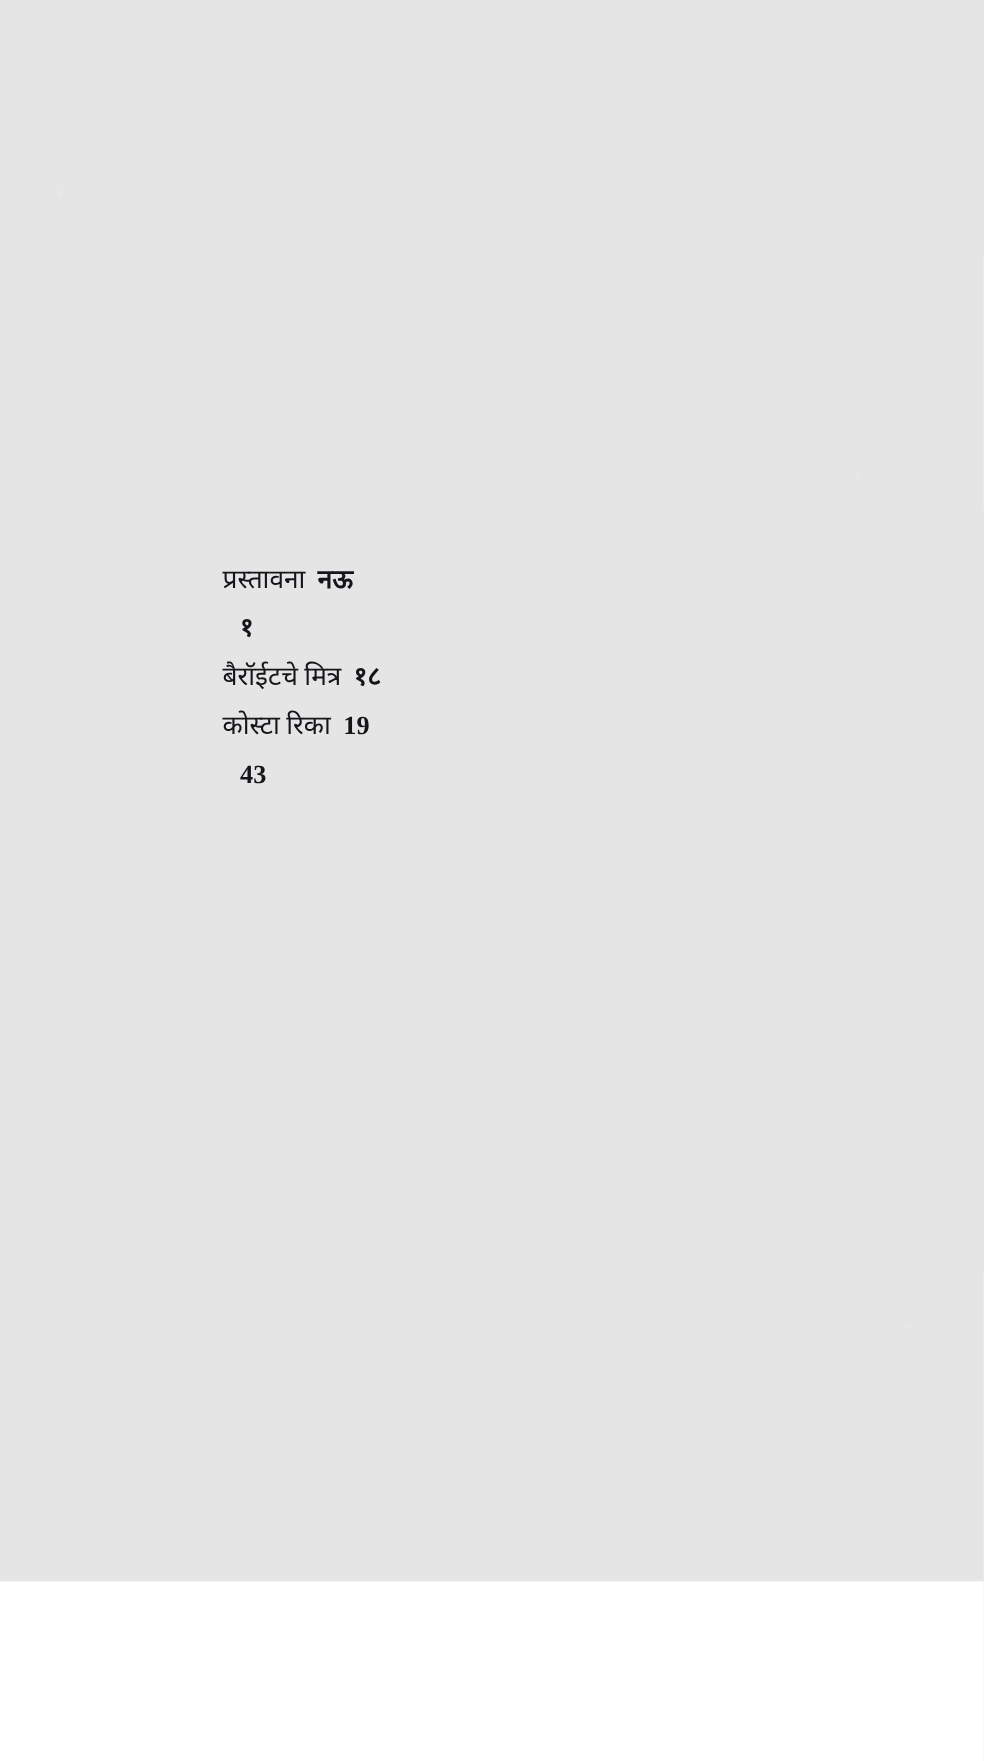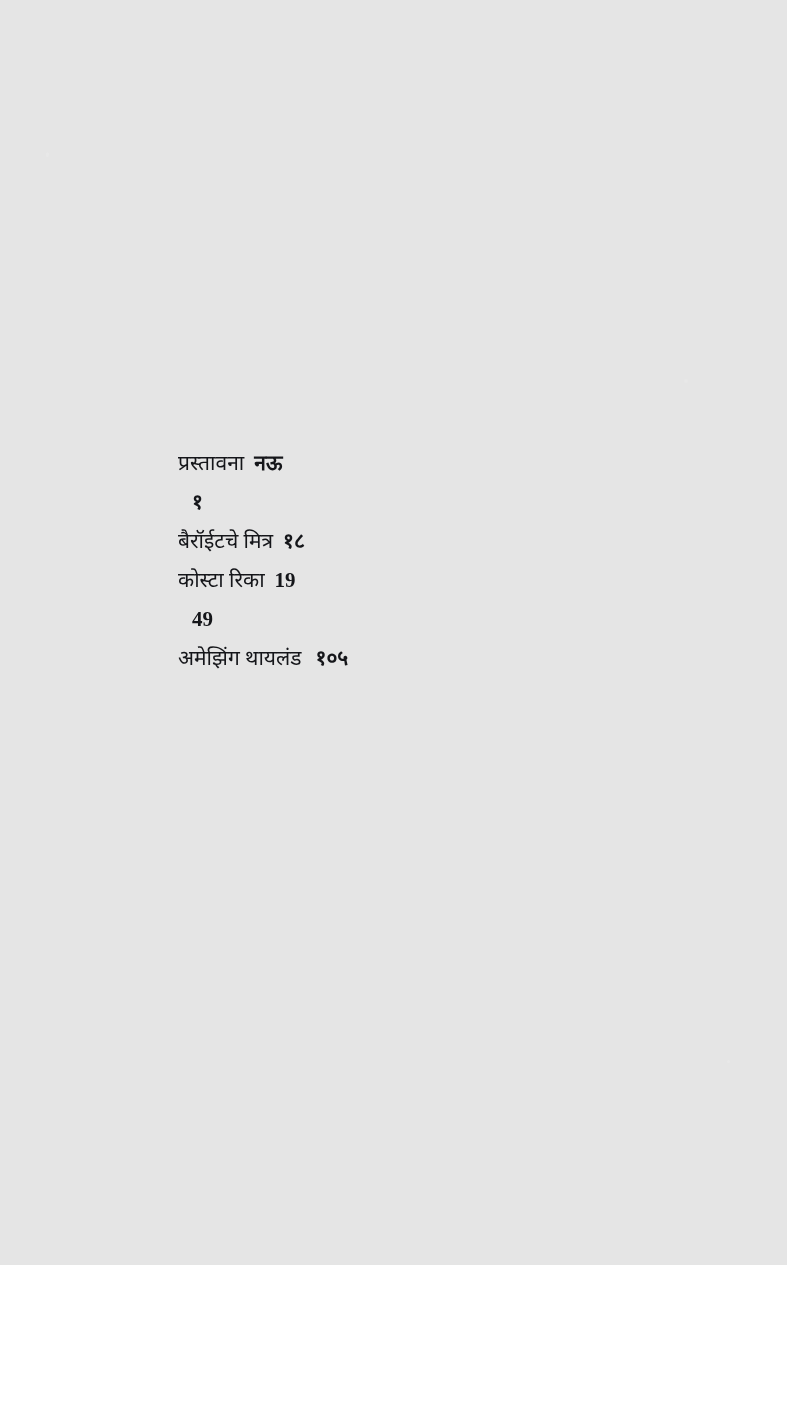--- a/index.html
+++ b/index.html
@@ -92,23 +92,19 @@
     </div>
 
     <div class="toc-entry">
       <span class="toc-title">कोस्टा रिका</span>
       <span class="toc-page">19</span>
     </div>
 
 
 
     <div class="toc-entry gap-lg">
-      <span class="toc-page">49</span>
+      <span class="toc-page">43</span>
     </div>
 
-    <div class="toc-entry gap-lg">
-      <span class="toc-title">अमेझिंग थायलंड</span>
-      <span class="toc-page">१०५</span>
-    </div>
 
 
   </div>
 </div>
 
 </body></html>

